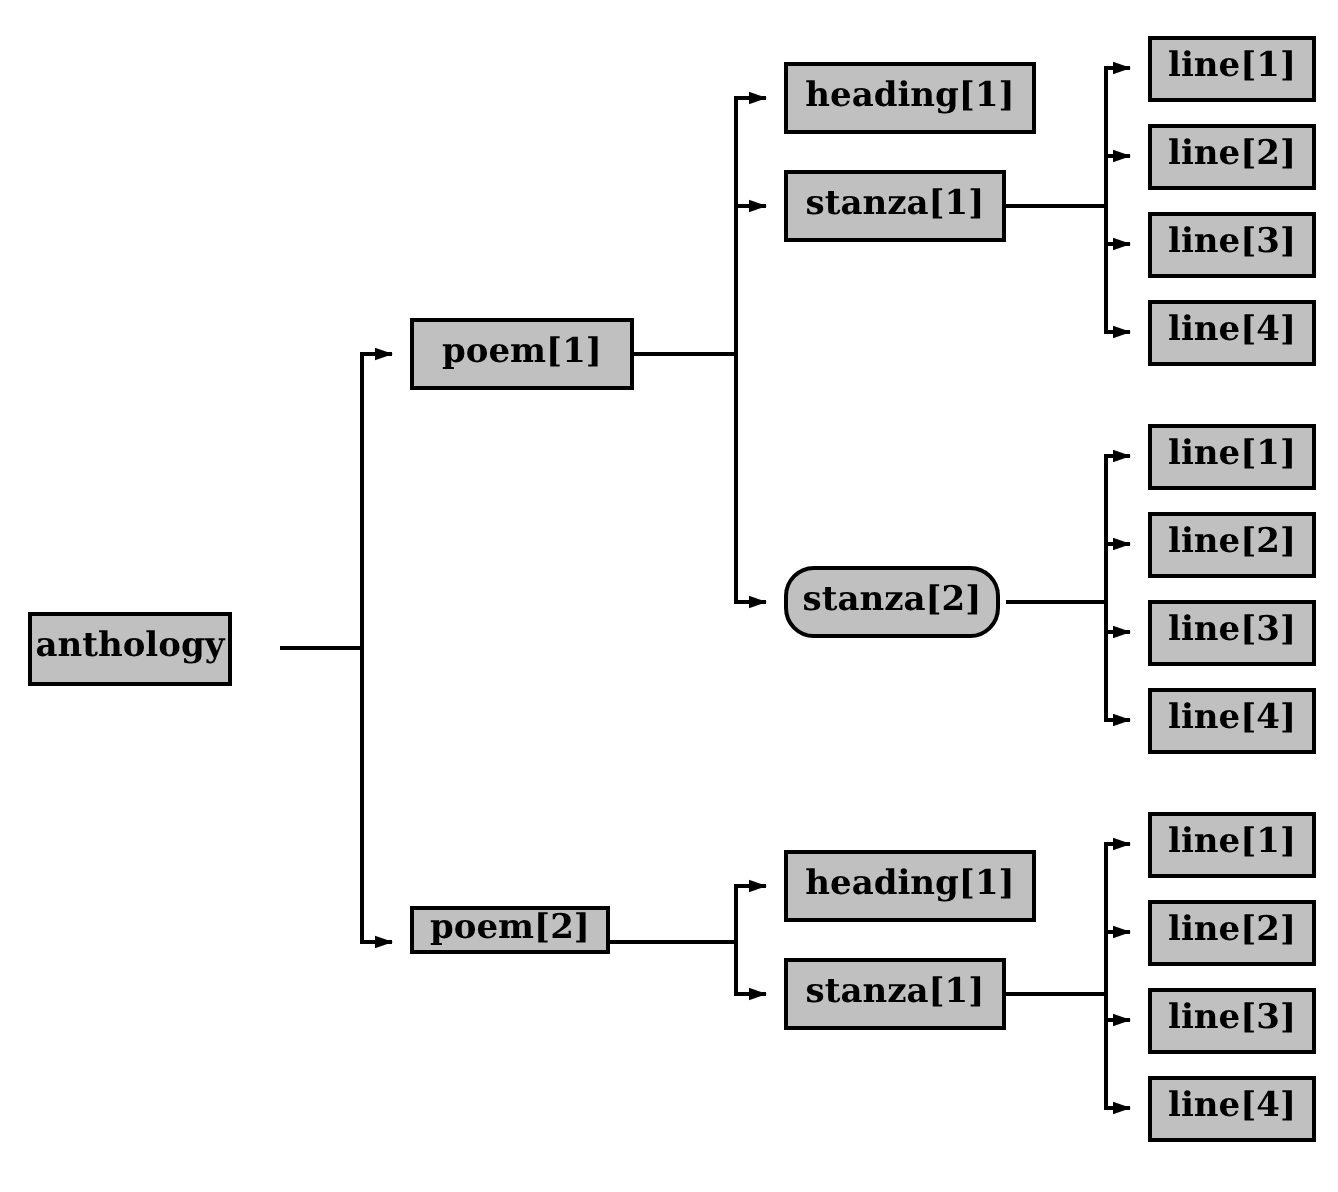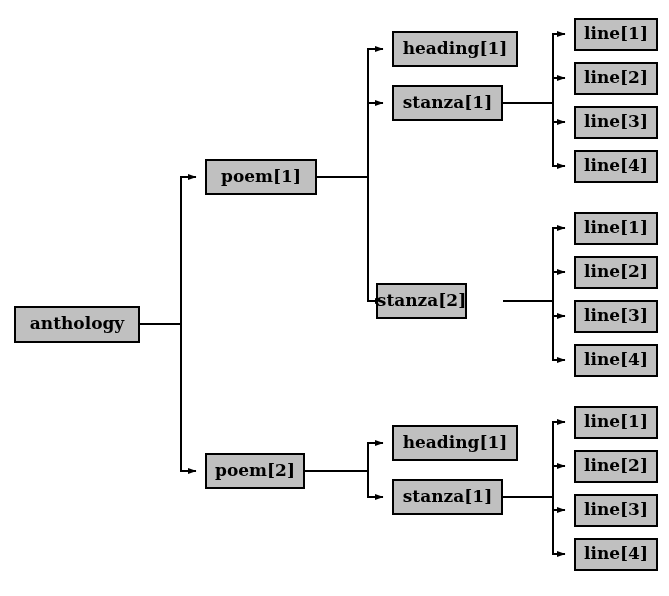--- a/index.html
+++ b/index.html
@@ -72,36 +72,36 @@
         <path d="M 503 301 L 553 301 L 553 272 L 565 272" fill="none" stroke="#000000" stroke-width="2" stroke-linecap="butt" stroke-linejoin="miter" marker-end="url(#arrowhead)"></path>
         <path d="M 503 301 L 553 301 L 553 316 L 565 316" fill="none" stroke="#000000" stroke-width="2" stroke-linecap="butt" stroke-linejoin="miter" marker-end="url(#arrowhead)"></path>
         <path d="M 503 301 L 553 301 L 553 360 L 565 360" fill="none" stroke="#000000" stroke-width="2" stroke-linecap="butt" stroke-linejoin="miter" marker-end="url(#arrowhead)"></path>
         <path d="M 503 497 L 553 497 L 553 422 L 565 422" fill="none" stroke="#000000" stroke-width="2" stroke-linecap="butt" stroke-linejoin="miter" marker-end="url(#arrowhead)"></path>
         <path d="M 503 497 L 553 497 L 553 466 L 565 466" fill="none" stroke="#000000" stroke-width="2" stroke-linecap="butt" stroke-linejoin="miter" marker-end="url(#arrowhead)"></path>
         <path d="M 503 497 L 553 497 L 553 510 L 565 510" fill="none" stroke="#000000" stroke-width="2" stroke-linecap="butt" stroke-linejoin="miter" marker-end="url(#arrowhead)"></path>
         <path d="M 503 497 L 553 497 L 553 554 L 565 554" fill="none" stroke="#000000" stroke-width="2" stroke-linecap="butt" stroke-linejoin="miter" marker-end="url(#arrowhead)"></path>
       </g>
   </svg>
   <div id="nodes-layer">
-      <div class="node" style="left: 14px; top: 306px; width: 126px; height: 37px;">
+      <div class="node" style="left: 14px; top: 306px; width: 102px; height: 37px;">
         <span class="node-label">anthology</span>
       </div>
       <div class="node" style="left: 205px; top: 159px; width: 112px; height: 36px;">
         <span class="node-label">poem[1]</span>
       </div>
-      <div class="node" style="left: 205px; top: 453px; width: 100px; height: 36px;">
+      <div class="node" style="left: 205px; top: 453px; width: 100px; height: 24px;">
         <span class="node-label">poem[2]</span>
       </div>
       <div class="node" style="left: 392px; top: 31px; width: 126px; height: 36px;">
         <span class="node-label">heading[1]</span>
       </div>
       <div class="node" style="left: 392px; top: 85px; width: 111px; height: 36px;">
         <span class="node-label">stanza[1]</span>
       </div>
-      <div class="node" style="left: 376px; top: 283px; width: 91px; height: 36px;">
+      <div class="node" style="left: 392px; top: 283px; width: 108px; height: 36px; border-radius: 15px;">
         <span class="node-label">stanza[2]</span>
       </div>
       <div class="node" style="left: 392px; top: 425px; width: 126px; height: 36px;">
         <span class="node-label">heading[1]</span>
       </div>
       <div class="node" style="left: 392px; top: 479px; width: 111px; height: 36px;">
         <span class="node-label">stanza[1]</span>
       </div>
       <div class="node" style="left: 574px; top: 18px; width: 84px; height: 33px;">
         <span class="node-label">line[1]</span>

